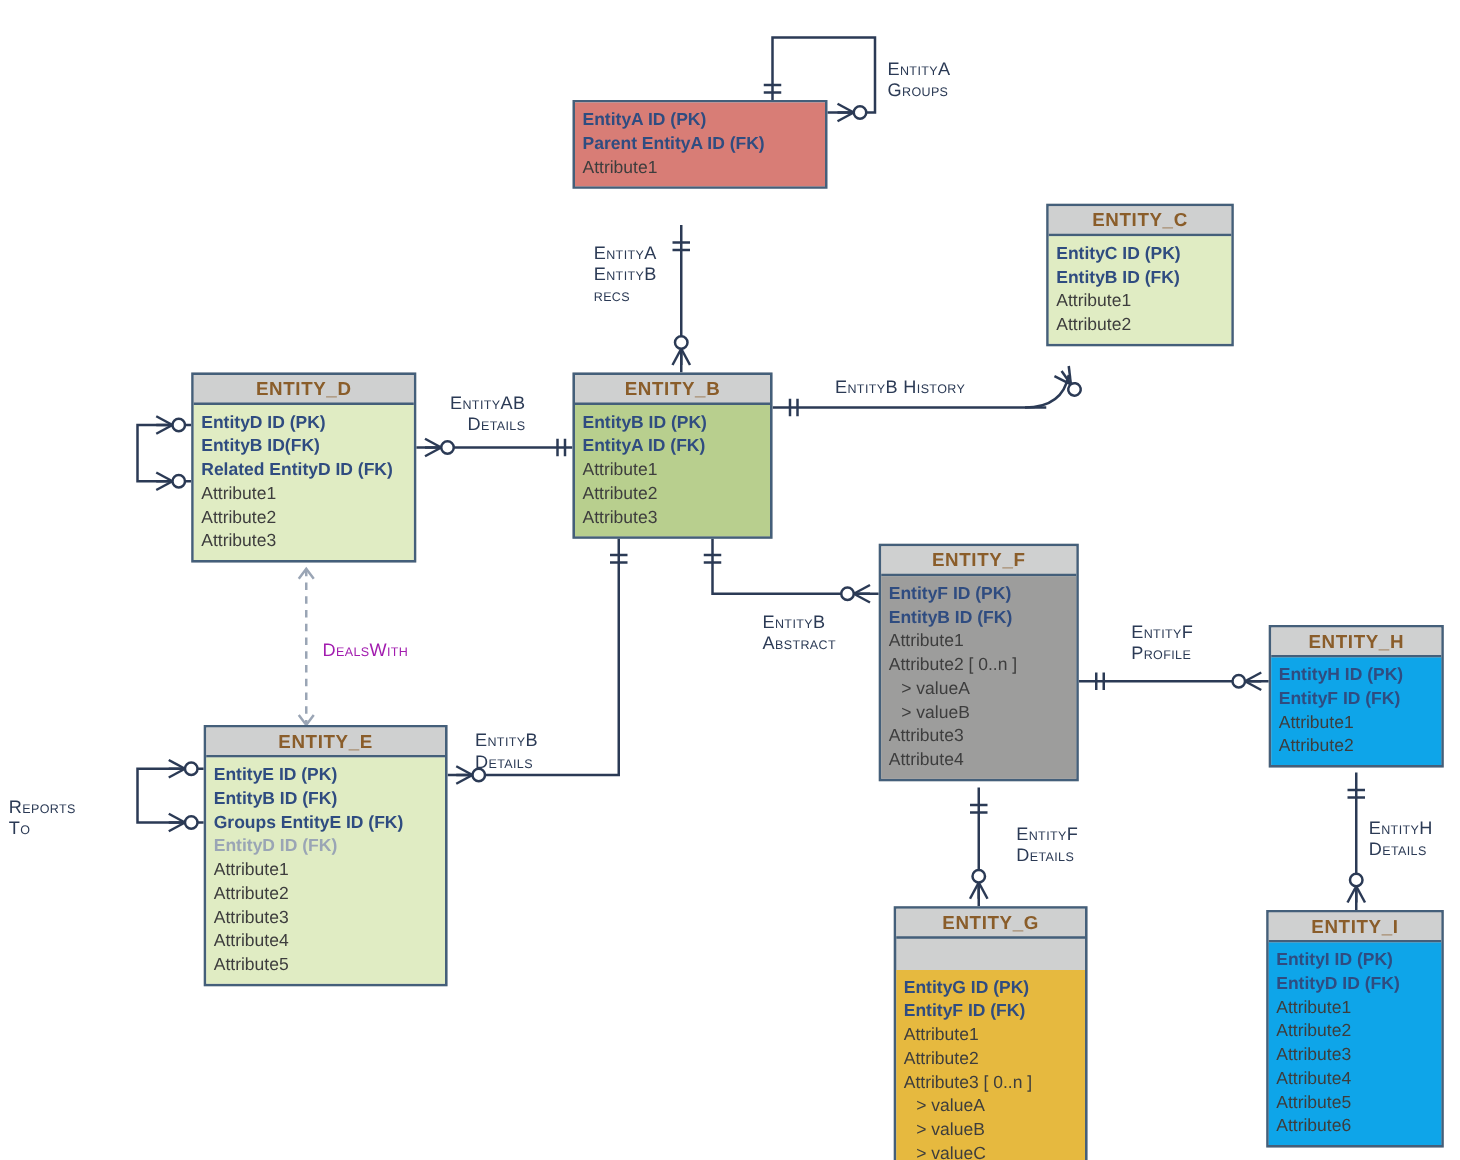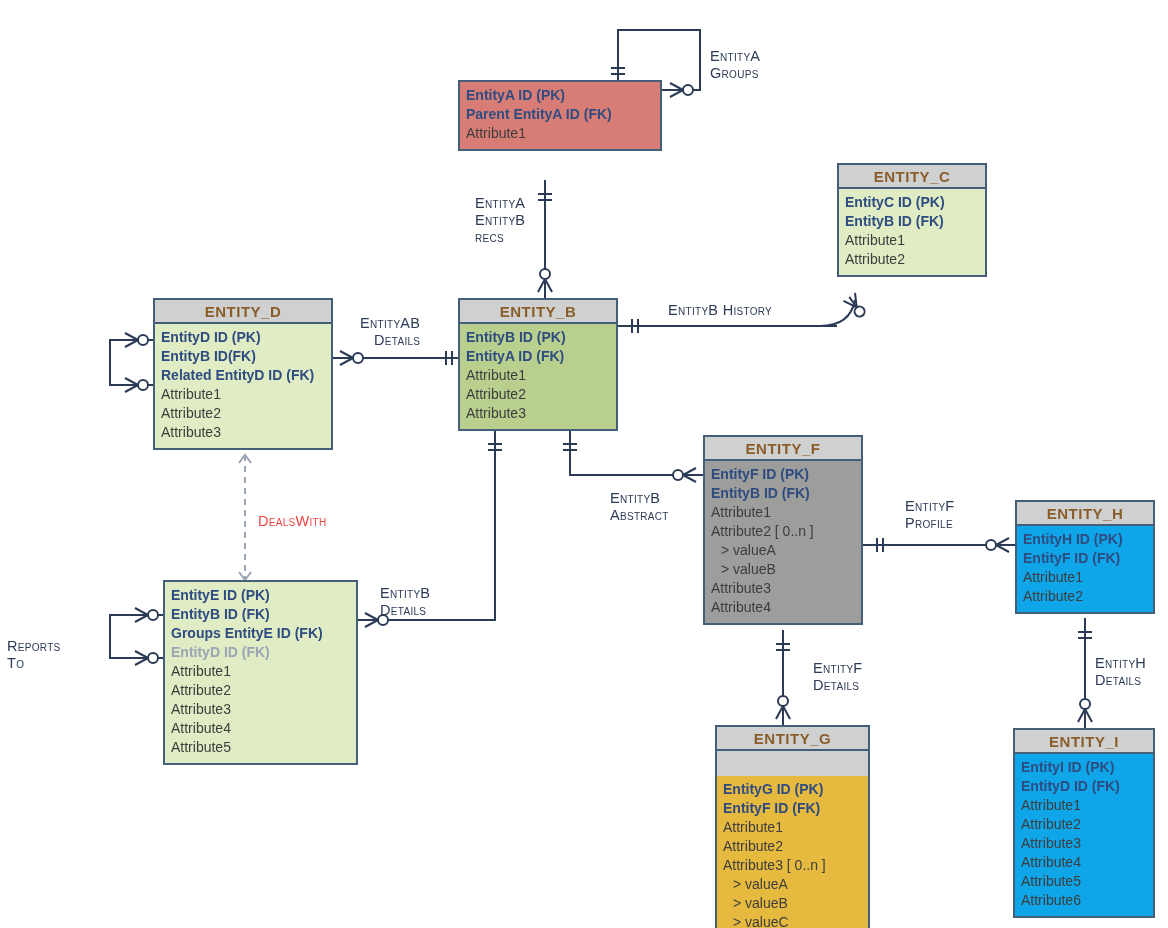--- a/index.html
+++ b/index.html
@@ -5,21 +5,21 @@
   html,body{margin:0;padding:0;width:1168px;height:928px;font-family:"Segoe UI",Arial,sans-serif;background:#fff;color:#2b3a55;}
   svg{position:absolute;top:0;left:0;}
   .entity{position:absolute;border:2px solid #445f7a;background:#cfd0d0;box-sizing:border-box;}
   .entity .title{text-align:center;font-weight:600;font-variant:small-caps;letter-spacing:0.5px;color:#8a5d2a;border-bottom:2px solid #445f7a;padding:3px 0 2px;background:#cfd0d0;font-size:15px;}
   .entity .body{padding:4px 6px 6px;font-size:14px;line-height:19px;}
   .entity .fk{color:#2f4c80;font-weight:600;}
   .entity .attr{color:#3d3d3d;}
   .entity .fk-muted{color:#9aa5b5;font-weight:600;}
   .entity .sub{padding-left:10px;color:#3d3d3d;}
   .rel-label{position:absolute;color:#2b3a55;font-variant:small-caps;letter-spacing:0.3px;font-size:14.5px;line-height:17px;}
-  .rel-label.muted{color:#ef4444;}
+  .rel-label.muted{color:#a21caf;}
   
   .bg-red{background:#d87d76;}
   .bg-green{background:#e0ecc3;}
   .bg-darkgreen{background:#b8cf8e;}
   .bg-gray{background:#9d9d9c;}
   .bg-yellow{background:#e6b93f;margin-top:25px;}
   .bg-blue{background:#0ea5e9;}
 </style>
 </head>
 <body>
@@ -133,20 +133,21 @@
       <div class="fk">EntityD ID (PK)</div>
       <div class="fk">EntityB ID(FK)</div>
       <div class="fk">Related EntityD ID (FK)</div>
       <div class="attr">Attribute1</div>
       <div class="attr">Attribute2</div>
       <div class="attr">Attribute3</div>
     </div>
 </div>
 
 <div class="entity" style="left:163px;top:580px;width:195px">
+  <div class="title">ENTITY_E</div>
   <div class="body bg-green">
       <div class="fk">EntityE ID (PK)</div>
       <div class="fk">EntityB ID (FK)</div>
       <div class="fk">Groups EntityE ID (FK)</div>
       <div class="fk-muted">EntityD ID (FK)</div>
       <div class="attr">Attribute1</div>
       <div class="attr">Attribute2</div>
       <div class="attr">Attribute3</div>
       <div class="attr">Attribute4</div>
       <div class="attr">Attribute5</div>

